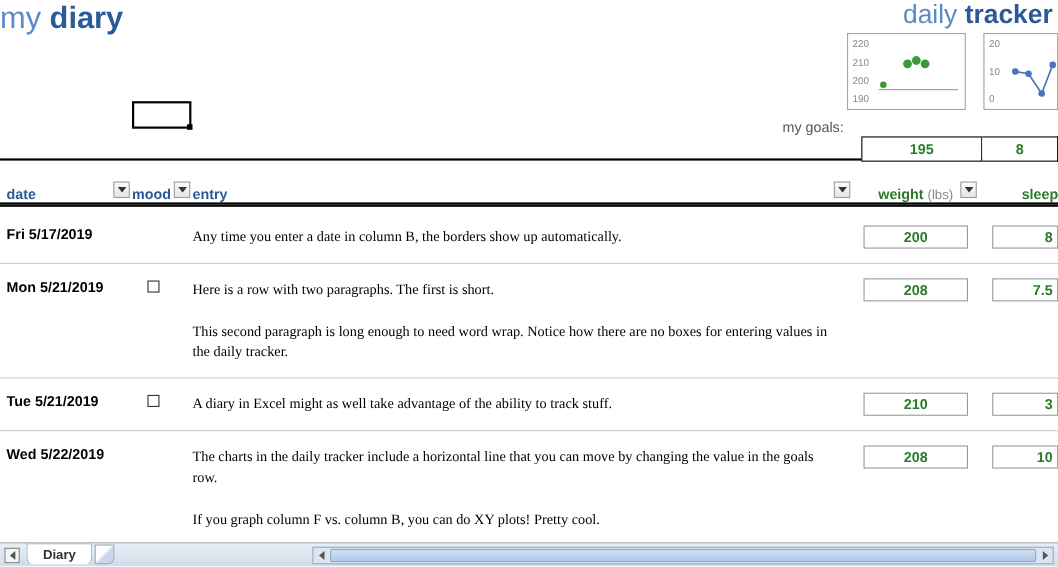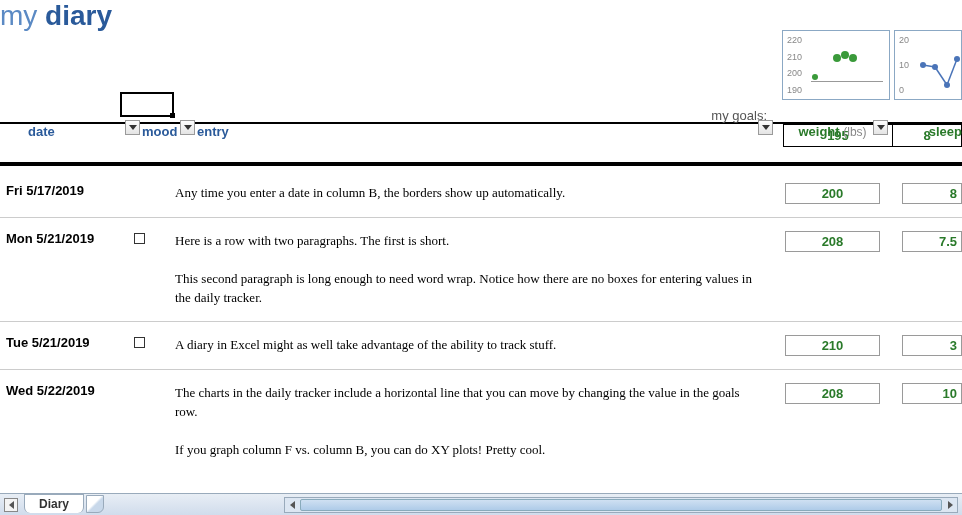--- a/index.html
+++ b/index.html
@@ -8,21 +8,21 @@
     font-family: Arial, sans-serif;
     font-size: 13px;
     background: #fff;
     width: 962px;
     height: 515px;
     overflow: hidden;
     position: relative;
   }
   .header-area {
     position: relative;
-    height: 122px;
+    height: 144px;
   }
   .title-diary {
     position: absolute;
     top: 0;
     left: 0;
     font-size: 28px;
     color: #2a5a9a;
   }
   .title-diary .light { font-weight: 300; color: #5b8ac4; }
   .title-diary .bold { font-weight: 700; color: #2a5a9a; }
@@ -54,21 +54,21 @@
   .sparkline-area {
     position: absolute;
     top: 30px;
     right: 0;
     display: flex;
   }
   .spark {
     border: 1px solid #8ba8c4;
     width: 108px;
     height: 70px;
-    margin-left: 4px;
+    margin-left: 16px;
     position: relative;
     font-size: 9px;
     color: #888;
     background: #fff;
   }
   .spark.narrow { width: 68px; }
   .spark .ticks {
     position: absolute;
     left: 4px; top: 4px; bottom: 4px;
     display: flex;
@@ -110,26 +110,25 @@
   .goal-cell.first { border-left: 1px solid #000; }
   .goal-cell.narrow { width: 69px; }
 
   .table-area {
     border-top: 2px solid #000;
     border-bottom: 2px solid #000;
   }
   .header-row {
     display: flex;
     height: 40px;
-    align-items: flex-start;
+    align-items: flex-end;
     color: #2a5a9a;
     font-weight: bold;
     border-bottom: 2px solid #000;
     position: relative;
-    padding-left: 22px;
   }
   .col-date { width: 120px; padding-left: 6px; position: relative; }
   .col-mood { width: 55px; position: relative; }
   .col-entry { flex: 1; position: relative; }
   .col-weight { width: 115px; text-align: center; position: relative; }
   .col-sleep  { width: 72px; text-align: right; padding-right: 0; position: relative; }
   .metric-head { color: #2a7a2a; }
   .unit { color: #888; font-weight: normal; font-size: 12px; }
   .filter-btn {
     position: absolute;
@@ -300,20 +299,23 @@
     border: 1px solid #8ab;
     border-radius: 2px;
   }
 </style>
 </head>
 <body>
 
 <div class="header-area">
   <div class="title-diary">
     <span class="light">my </span><span class="bold">diary</span>
+  </div>
+  <div class="title-tracker">
+    <span class="light">daily </span><span class="bold">tracker</span>
   </div>
 
   <div class="sparkline-area">
     <div class="spark">
       <div class="ticks">
         <span>220</span>
         <span>210</span>
         <span>200</span>
         <span>190</span>
       </div>

